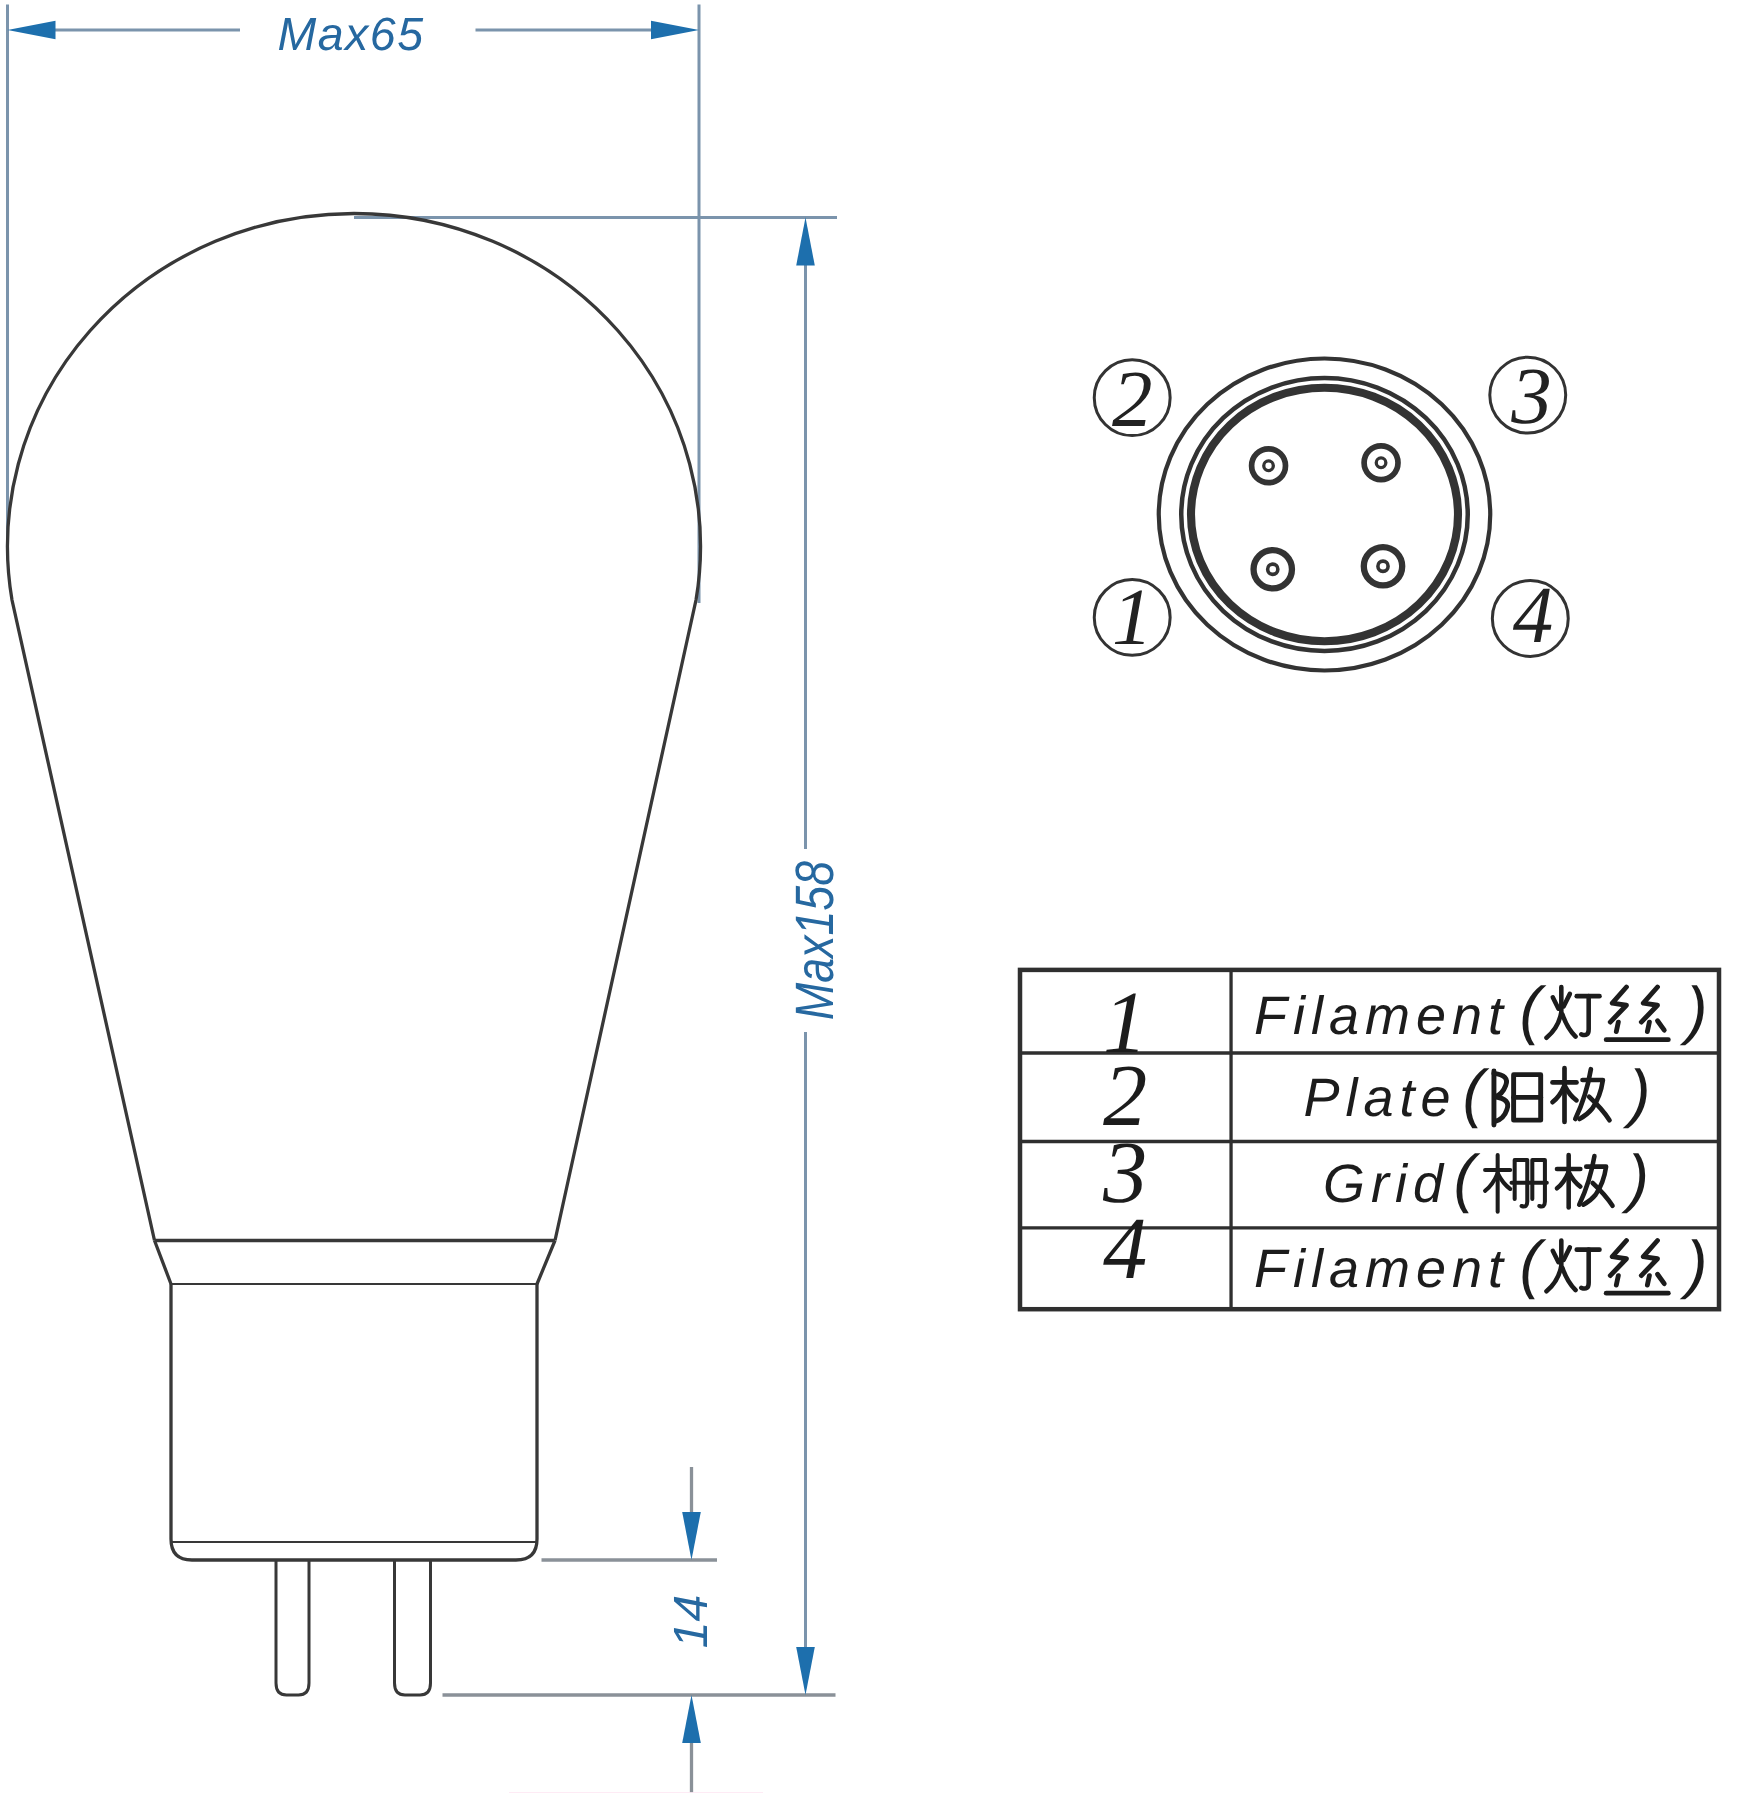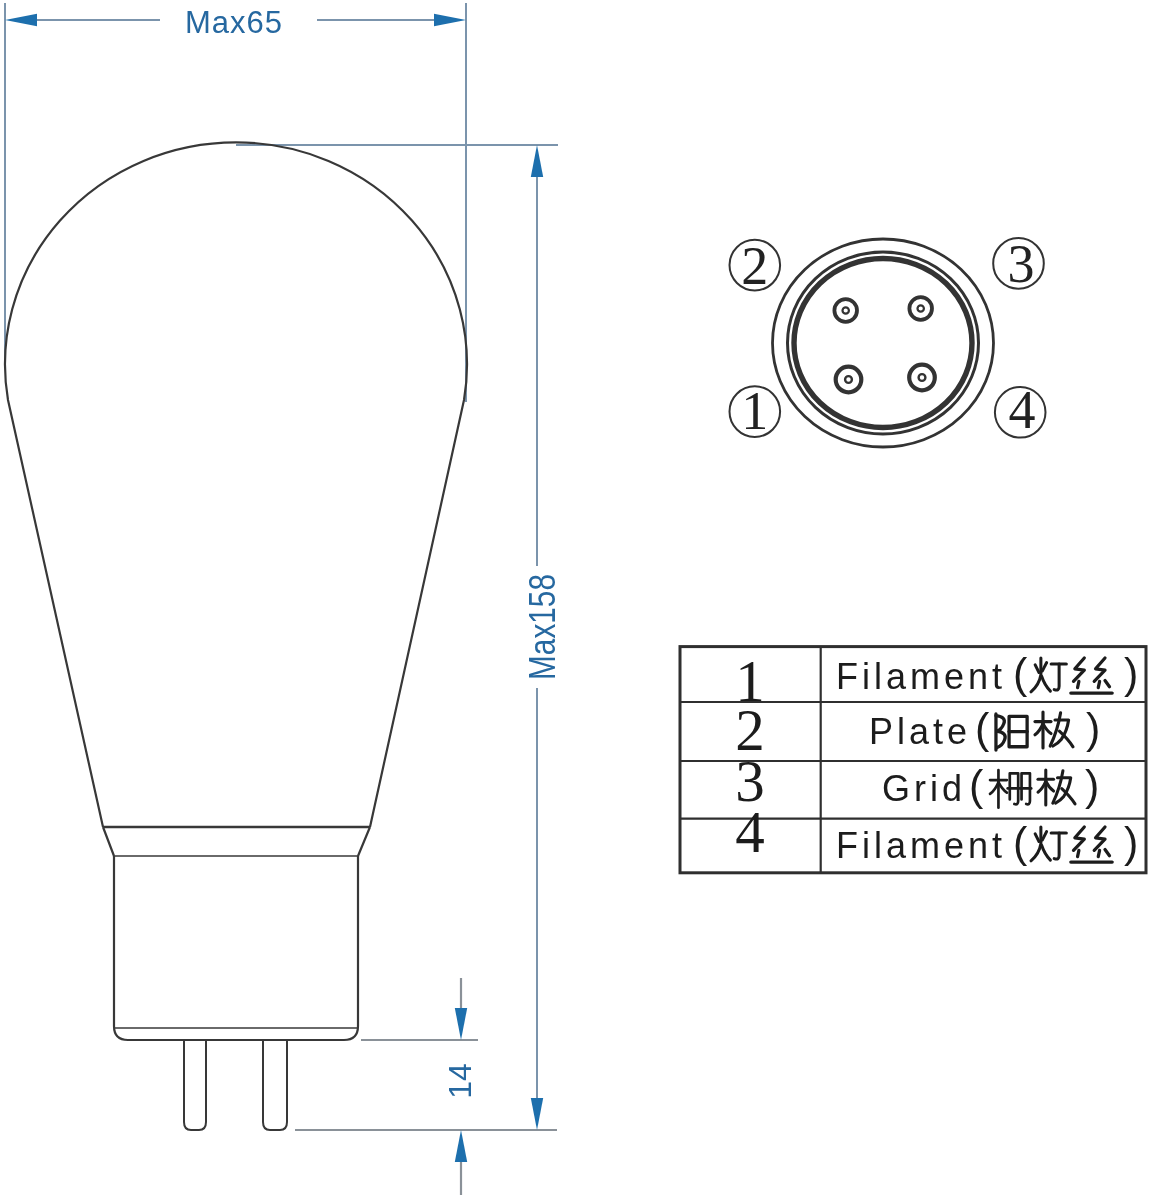--- a/index.html
+++ b/index.html
@@ -1,16 +1,16 @@
 <!DOCTYPE html>
 <html><head>
 <meta charset="utf-8">
 <style>
   html,body{margin:0;padding:0;background:#ffffff;}
-  .page{position:relative;width:1168px;height:1195px;background:#f9a8d4;overflow:hidden;}
+  .page{position:relative;width:1168px;height:1195px;background:#f9a8d4;overflow:hidden;font-style:italic;}
   svg{position:absolute;left:0;top:0;}
 </style>
 </head>
 <body>
 <div class="page">
 <svg width="1168" height="1195" viewBox="0 0 1168 1195">
   <defs>
     <g id="g-deng" fill="none" stroke-linecap="round" stroke-linejoin="round">
       <path d="M16,22 L26,42"></path>
       <path d="M46,16 L35,38"></path>

